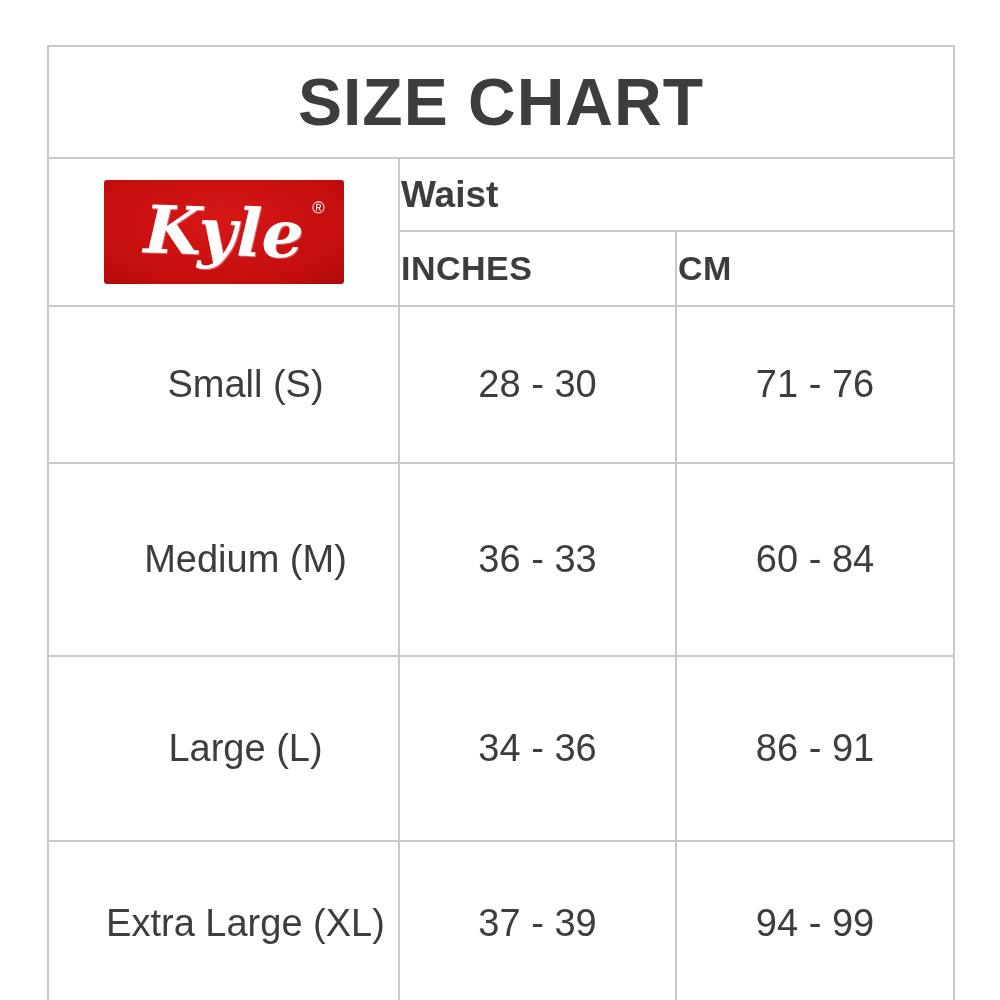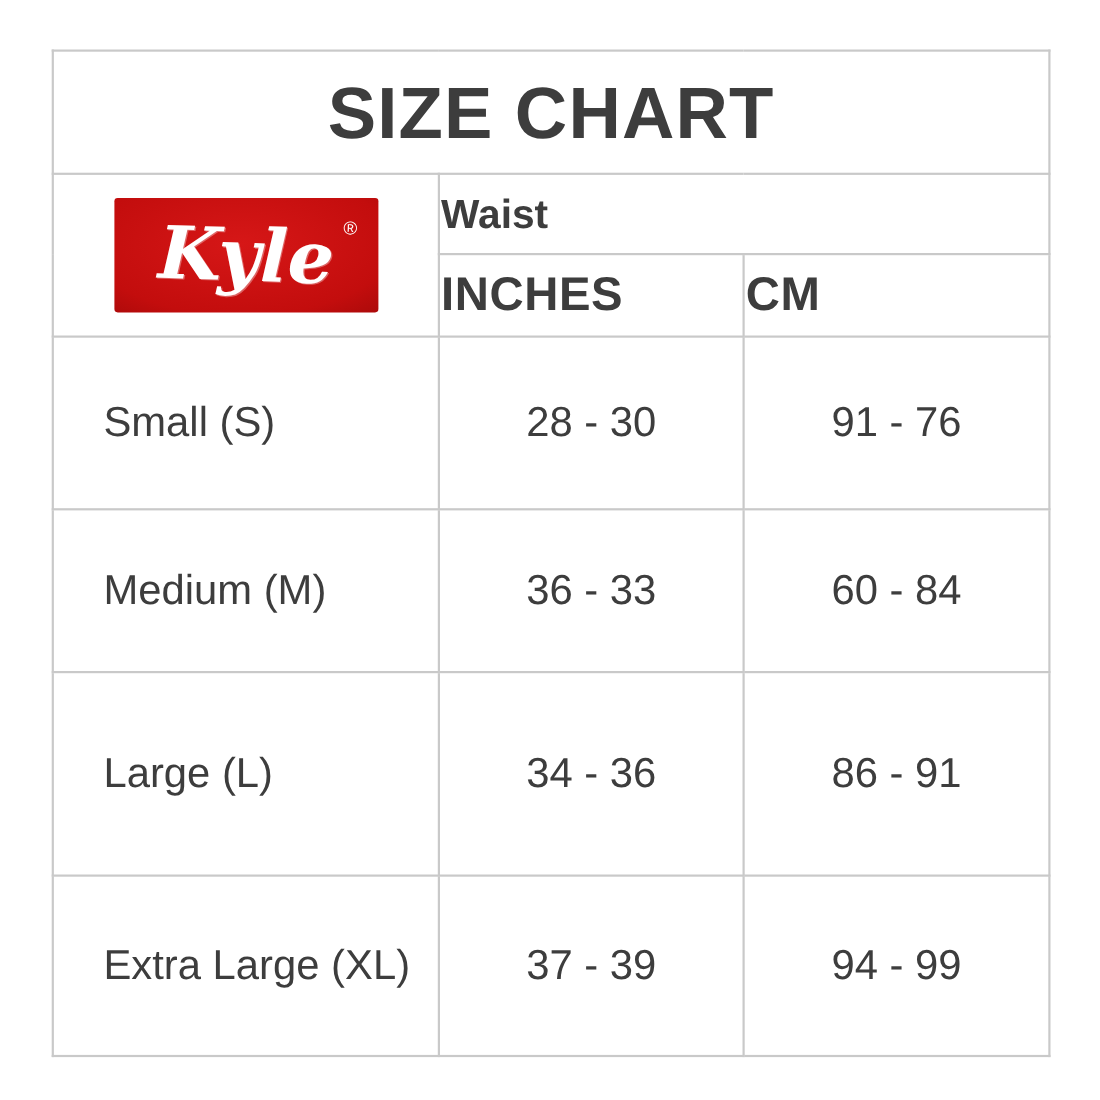--- a/index.html
+++ b/index.html
@@ -77,25 +77,25 @@
     font-style: normal;
     color: var(--logo-text, #ffffff);
   }
   td.group-hdr, td.col-hdr {
     background: var(--header-bg, #f0f0f0);
     vertical-align: middle;
     font-weight: bold;
     color: var(--text, #3d3d3d);
   }
   td.group-hdr { font-size: 37px; }
-  td.col-hdr   { font-size: 43px; letter-spacing: .5px; }
+  td.col-hdr   { font-size: 34px; letter-spacing: .5px; }
   td.label-cell {
     font-size: 38px;
     color: var(--text, #3d3d3d);
-    text-align: left;
+    text-align: center;
     vertical-align: middle;
     padding-left: 45px;
   }
   td.value-cell {
     font-size: 38px;
     color: var(--text, #3d3d3d);
     text-align: center;
     vertical-align: middle;
     margin-left: 48px;
   }
@@ -125,23 +125,23 @@
         </td>
         <td colspan="2" class="group-hdr">Waist</td>
       </tr>
       <tr style="height:75px">
         <td class="col-hdr">INCHES</td>
         <td class="col-hdr">CM</td>
       </tr>
       <tr style="height:157px">
         <td class="label-cell">Small (S)</td>
         <td class="value-cell">28 - 30</td>
-        <td class="value-cell">91 - 76</td>
+        <td class="value-cell">71 - 76</td>
       </tr>
-      <tr style="height:148px">
+      <tr style="height:193px">
         <td class="label-cell">Medium (M)</td>
         <td class="value-cell">36 - 33</td>
         <td class="value-cell">60 - 84</td>
       </tr>
       <tr style="height:185px">
         <td class="label-cell">Large (L)</td>
         <td class="value-cell">34 - 36</td>
         <td class="value-cell">86 - 91</td>
       </tr>
       <tr style="height:164px">

